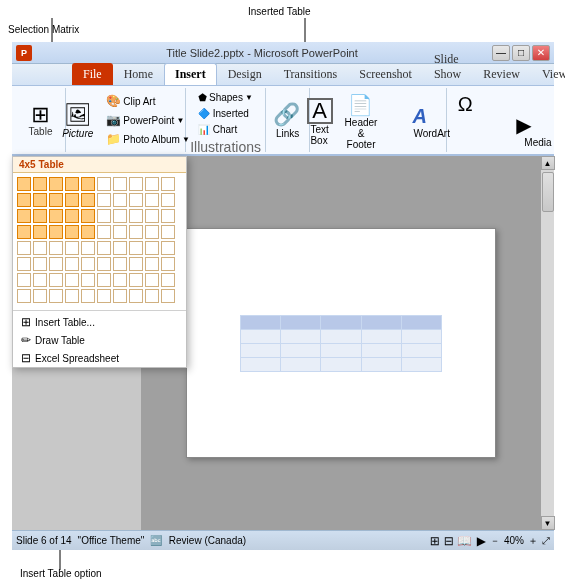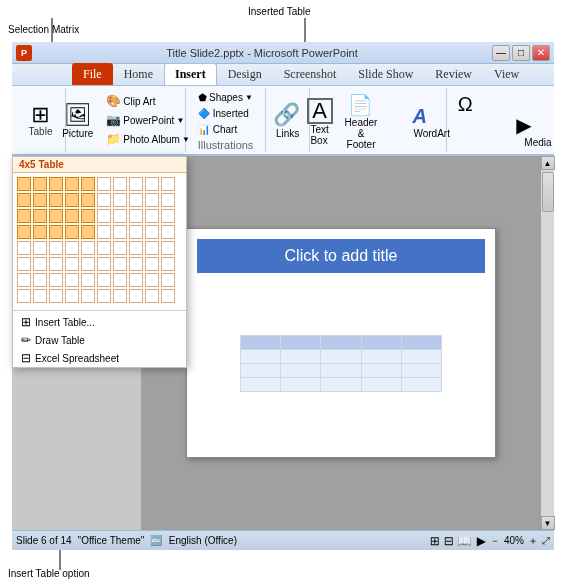--- a/index.html
+++ b/index.html
@@ -76,21 +76,21 @@
     .ribbon-group {
       display: flex;
       flex-direction: column;
       align-items: center;
       border-right: 1px solid #c0d0e0;
       padding: 2px 6px;
       min-width: 60px;
     }
     .ribbon-group:last-child { border-right: none; }
     .ribbon-group-label {
-      font-size: 11px;
+      font-size: 14px;
       color: #666;
       margin-top: auto;
       padding-top: 2px;
     }
 
     
     .large-btn {
       display: flex; flex-direction: column; align-items: center;
       cursor: pointer; padding: 2px 4px;
       border: 1px solid transparent;
@@ -323,21 +323,21 @@
     <line x1="52" y1="18" x2="52" y2="155" stroke="black" stroke-width="1"></line>
     <polygon points="52,158 49,150 55,150" fill="black"></polygon>
 
     <line x1="305" y1="18" x2="305" y2="270" stroke="black" stroke-width="1"></line>
     <polygon points="305,273 302,265 308,265" fill="black"></polygon>
 
     <line x1="60" y1="570" x2="60" y2="462" stroke="black" stroke-width="1"></line>
     <polygon points="60,459 57,467 63,467" fill="black"></polygon>
   </svg>
 
-  <div class="ann-label" style="bottom:6px; left:8px;">Insert Table option</div>
+  <div class="ann-label" style="bottom:6px; left:20px;">Insert Table option</div>
 
   <div class="powerpoint-app">
 
     <div class="title-bar">
       <div class="title-bar-left">
         <div class="pp-icon">
           <span>P</span>
         </div>
       </div>
       <span class="title-bar-title">Title Slide2.pptx - Microsoft PowerPoint</span>
@@ -346,20 +346,21 @@
         <div class="tb-btn">□</div>
         <div class="tb-btn close">✕</div>
       </div>
     </div>
 
     <div class="ribbon-tabs">
       <div class="ribbon-tab" style="background:#cc3300;color:#fff;border-radius:3px 3px 0 0;">File</div>
       <div class="ribbon-tab">Home</div>
       <div class="ribbon-tab active">Insert</div>
       <div class="ribbon-tab">Design</div>
+      <div class="ribbon-tab">Transitions</div>
       <div class="ribbon-tab">Screenshot</div>
       <div class="ribbon-tab">Slide Show</div>
       <div class="ribbon-tab">Review</div>
       <div class="ribbon-tab">View</div>
 
     </div>
 
     <div class="ribbon">
 
       <div class="ribbon-group" style="min-width:50px;">
@@ -368,21 +369,21 @@
             <div class="large-btn-icon">⊞</div>
             <div class="large-btn-label">Table</div>
           </div>
         </div>
       </div>
 
       <div class="ribbon-group" style="min-width:90px;">
         <div style="flex:1;display:flex;flex-direction:row;align-items:center;gap:4px;">
           <div class="large-btn" style="align-self:stretch;justify-content:center;">
             <div style="font-size:22px;">🖼</div>
-            <div style="font-size:10px;">Picture</div>
+            <div style="font-size:10px;font-style:italic;">Picture</div>
           </div>
           <div class="ribbon-col">
             <div class="small-btn">
               <span class="small-btn-icon">🎨</span>
               <span>Clip Art</span>
             </div>
             <div class="small-btn">
               <span class="small-btn-icon">📷</span>
               <span>PowerPoint</span>
               <span style="font-size:8px;">▼</span>
@@ -471,21 +472,20 @@
           <div class="slide-num">7</div>
           <div class="slide-thumb-content" style="height:60px;margin-top:10px;background:#fff;position:relative;overflow:hidden;">
             <div style="background:#4472c4;height:10px;width:100%;position:absolute;top:0;border-radius:50% 50% 0 0;"></div>
             <div style="position:absolute;top:12px;width:80%;left:10%;height:8px;background:#e0e0e0;"></div>
           </div>
         </div>
       </div>
 
       <div class="content-area">
         <div class="slide-canvas">
-          <div class="slide-title-area">Click to add title</div>
           <div style="display:flex;justify-content:center;align-items:center;flex:1;">
             <table class="slide-table">
               <tbody>
                   <tr>
                 <td></td>
                 <td></td>
                 <td></td>
                 <td></td>
                 <td></td>
               </tr>
@@ -524,21 +524,21 @@
         <div class="scroll-btn">▼</div>
       </div>
     </div>
 
 
     <div class="status-bar">
       <div class="status-left">
         <span>Slide 6 of 14</span>
         <span>"Office Theme"</span>
         <span>🔤</span>
-        <span>English (Office)</span>
+        <span>Review (Canada)</span>
       </div>
       <div class="status-right">
         <span class="status-icon">⊞</span>
         <span class="status-icon">⊟</span>
         <span class="status-icon">📖</span>
         <span class="status-icon">▶</span>
         <span style="cursor:pointer;">－</span>
         <span>40%</span>
         <span style="cursor:pointer;">＋</span>
         <span style="cursor:pointer;">⤢</span>

